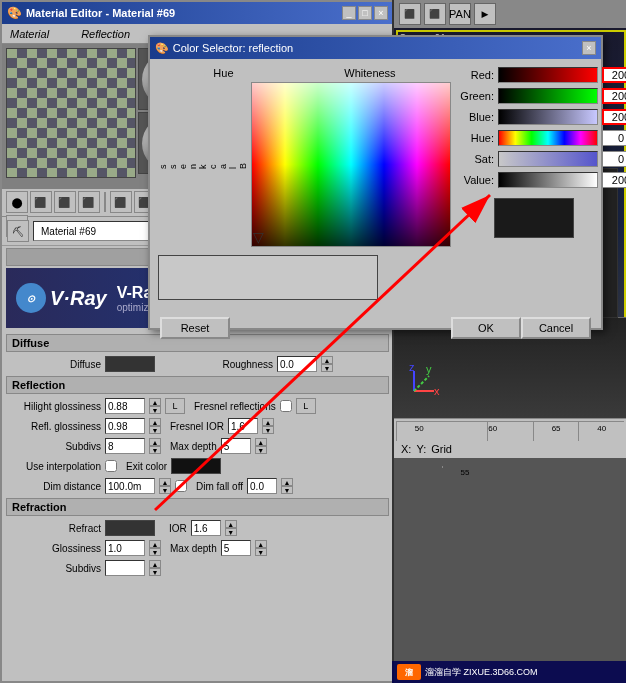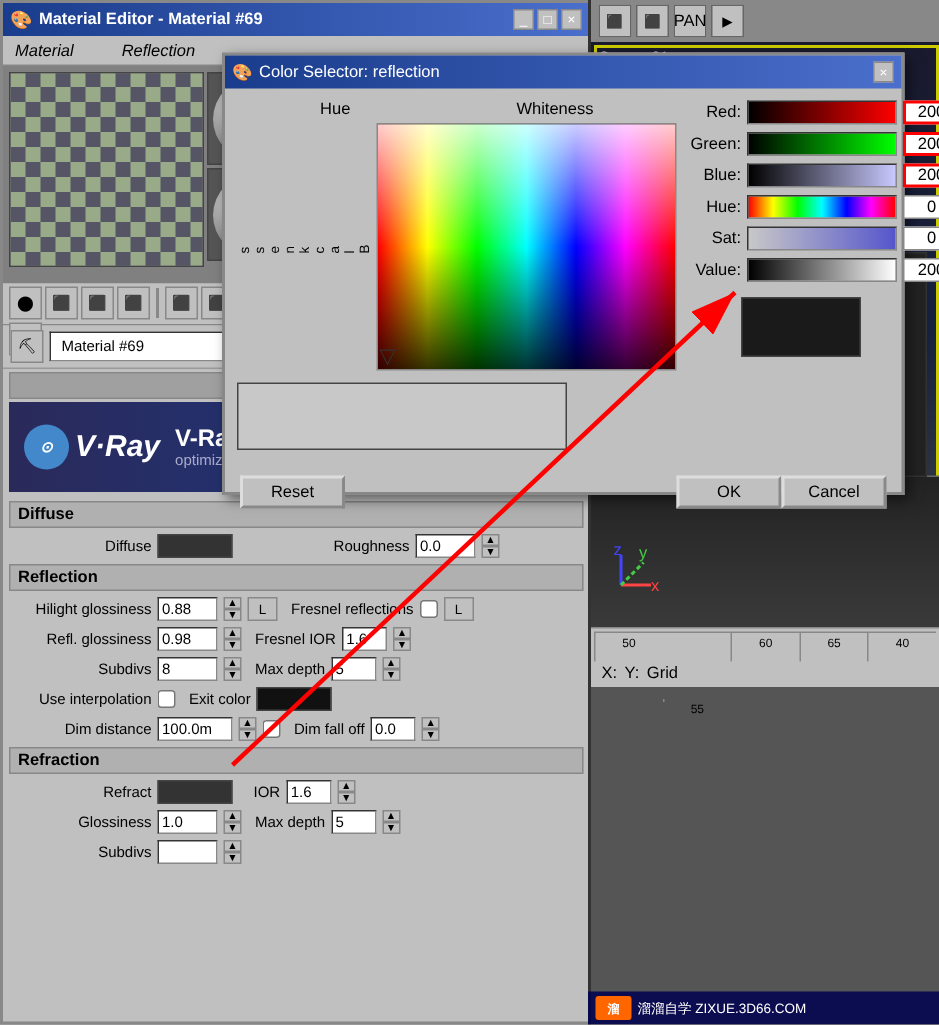--- a/index.html
+++ b/index.html
@@ -730,21 +730,21 @@
         <text x="5" y="10" fill="#4444ff" font-size="8">z</text>
         <text x="22" y="12" fill="#44cc44" font-size="8">y</text>
       </svg>
     </div>
   </div>
 
   <div style="background:#c0c0c0;height:40px;border-top:1px solid #888;padding:2px;">
     <div style="display:flex;width:100%;height:20px;border-top:1px solid #888;">
       <div style="flex:1;text-align:center;border-left:1px solid #888;font-size:8px;padding-top:2px;">50</div>
       <div style="flex:1;text-align:center;border-left:1px solid #888;font-size:8px;padding-top:2px;margin-top:44px;">55</div>
-      <div style="flex:1;text-align:center;border-left:1px solid #888;font-size:8px;padding-top:2px;">60</div>
+      <div style="flex:1;border-left:1px solid #888;font-size:8px;padding-top:2px;">60</div>
       <div style="flex:1;text-align:center;border-left:1px solid #888;font-size:8px;padding-top:2px;">65</div>
       <div style="flex:1;text-align:center;border-left:1px solid #888;font-size:8px;padding-top:2px;">40</div>
     </div>
     <div style="display:flex;font-size:8px;gap:5px;padding:2px 5px;">
       <span>X:</span>
       <span>Y:</span>
       <span>Grid</span>
     </div>
   </div>
 

